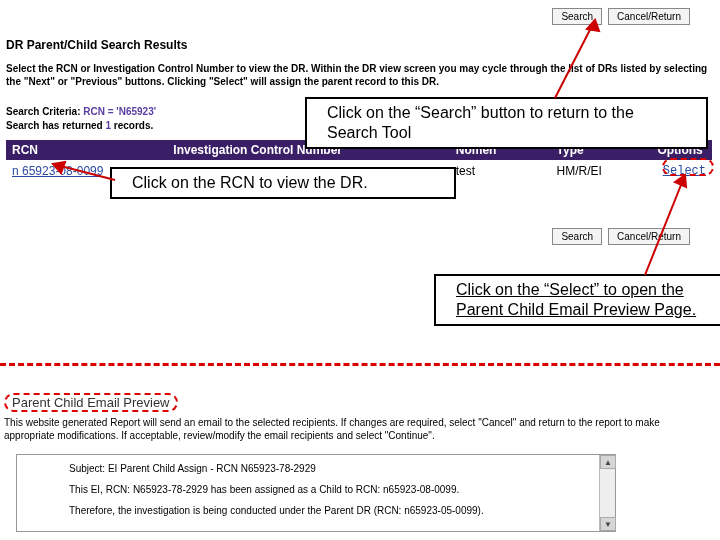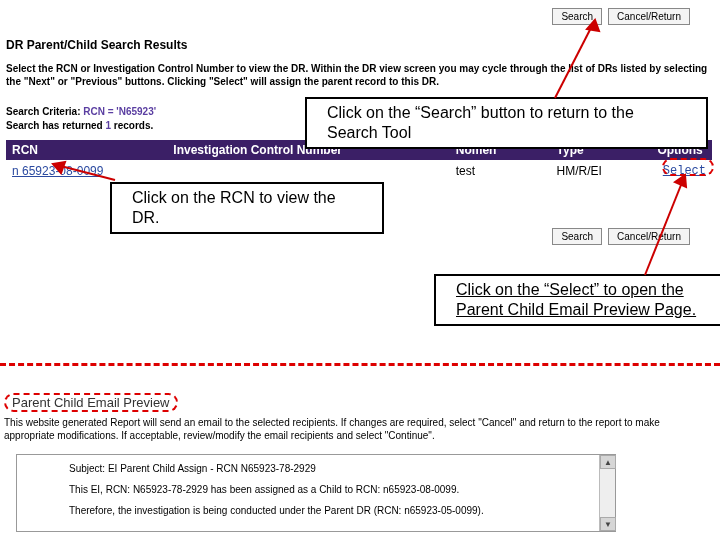--- a/index.html
+++ b/index.html
@@ -36,21 +36,21 @@
   .select-link { color:#2b4aa0; text-decoration:underline; cursor:pointer;font-family:Liberation Mono, monospace; }
   .select-ring {
     position:absolute; border:2px dashed #d00; border-radius:10px;
     width:52px; height:18px; top:158px; right:6px; pointer-events:none;
   }
   .callout {
     position:absolute; background:#fff; border:2px solid #000;
     padding:4px 20px; font-size:16px; line-height:1.25;
   }
   #callout-search { top:97px; left:305px; right:12px; }
-  #callout-rcn { top:182px; left:110px; width:274px; }
+  #callout-rcn { top:167px; left:110px; width:346px; }
   #callout-select { top:274px; left:434px; width:298px;text-decoration:underline; }
   .btn-row2 { position:absolute; top:228px; right:30px; display:flex; gap:6px; }
 
   .dash-divider {
     position:absolute; top:363px; left:0; right:0; border-top:3px dashed #d00;
   }
 
   .preview-title-ring {
     position:absolute; top:393px; left:4px; border:2px dashed #d00; border-radius:12px;
     padding:0 6px; font-size:13px; color:#333;

